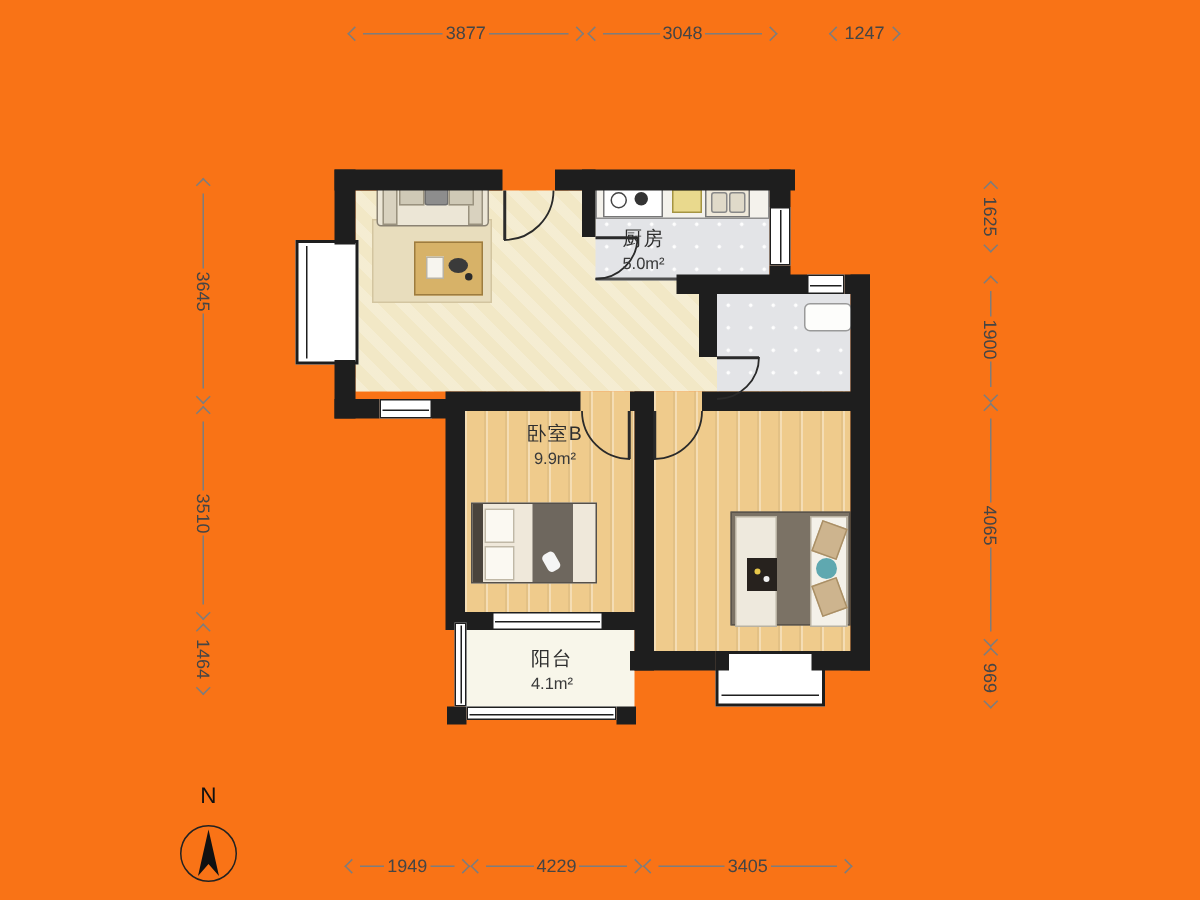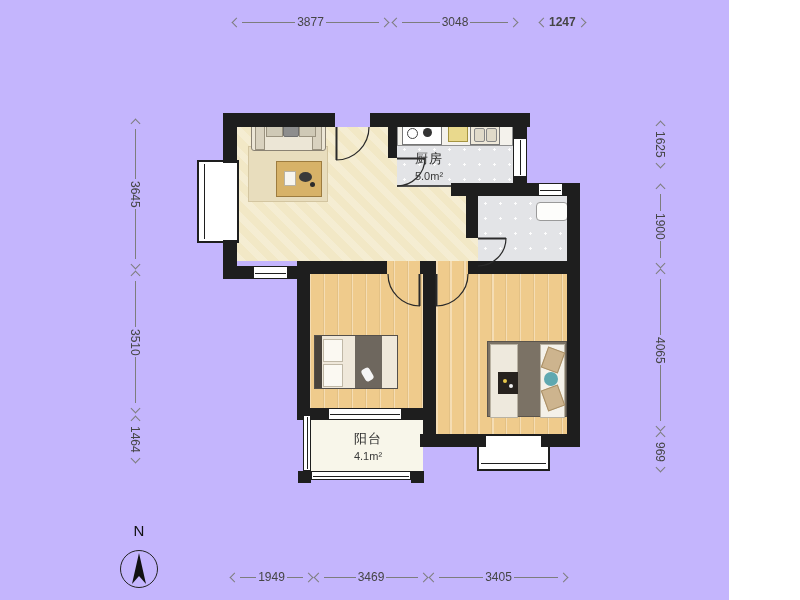--- a/index.html
+++ b/index.html
@@ -1,17 +1,17 @@
 <!DOCTYPE html>
 <html><head>
 <meta charset="utf-8">
 <style>
   html,body{margin:0;padding:0;background:#ffffff;}
   body{font-family:"Liberation Sans","DejaVu Sans",sans-serif;}
-  .canvas{position:relative;width:729px;height:600px;background:#c4b5fd;overflow:hidden;}
+  .canvas{position:relative;width:800px;height:600px;background:#f97316;overflow:hidden;}
   .abs{position:absolute;}
   
   .floor{position:absolute;}
   .floor-living{background-color:#f2e8c6;
     background-image:repeating-linear-gradient(45deg,rgba(255,255,255,.22) 0 7px,rgba(255,255,255,0) 7px 15px);}
   .floor-tile{background-color:#e3e4e7;
     background-image:radial-gradient(rgba(255,255,255,.95) 1.2px,rgba(255,255,255,0) 1.4px);
     background-size:15px 15px;}
   .floor-wood{background-color:#efcb8c;
     background-image:repeating-linear-gradient(90deg,rgba(255,255,255,.35) 0 1.5px,rgba(255,255,255,0) 1.5px 13px,rgba(0,0,0,.05) 13px 14px);}
@@ -57,37 +57,37 @@
     <span class="ln"></span>
     <span class="ch ch-r"></span>
   </div>
   <div class="dim-h" style="left:393px;top:15px;width:124px;">
     <span class="ch ch-l"></span>
     <span class="ln"></span>
     <span class="lbl">3048</span>
     <span class="ln"></span>
     <span class="ch ch-r"></span>
   </div>
-  <div class="dim-h" style="left:540px;top:15px;width:45px;font-weight:bold;">
+  <div class="dim-h" style="left:554px;top:15px;width:45px;">
     <span class="ch ch-l"></span>
     <span class="lbl">1247</span>
     <span class="ch ch-r"></span>
   </div>
 
   <div class="dim-h" style="left:231px;top:570px;width:81px;">
     <span class="ch ch-l"></span>
     <span class="ln"></span>
     <span class="lbl">1949</span>
     <span class="ln"></span>
     <span class="ch ch-r"></span>
   </div>
   <div class="dim-h" style="left:315px;top:570px;width:112px;">
     <span class="ch ch-l"></span>
     <span class="ln"></span>
-    <span class="lbl">3469</span>
+    <span class="lbl">4229</span>
     <span class="ln"></span>
     <span class="ch ch-r"></span>
   </div>
   <div class="dim-h" style="left:430px;top:570px;width:137px;">
     <span class="ch ch-l"></span>
     <span class="ln"></span>
     <span class="lbl">3405</span>
     <span class="ln"></span>
     <span class="ch ch-r"></span>
   </div>
@@ -264,20 +264,24 @@
   </svg>
   <svg class="door zdoor" style="left:436px;top:274px;" width="32" height="32">
     <line x1="0.5" y1="0" x2="0.5" y2="32" stroke="#2a2a2a" stroke-width="2"></line>
     <path d="M0 32 A32 32 0 0 0 32 0" stroke="#2a2a2a" stroke-width="1.2" fill="none"></path>
   </svg>
 
   <div class="roomlabel" style="left:399px;top:150px;width:60px;">
     <div class="nm">厨房</div>
     <div class="ar">5.0m²</div>
   </div>
+  <div class="roomlabel" style="left:335px;top:280px;width:70px;">
+    <div class="nm">卧室B</div>
+    <div class="ar">9.9m²</div>
+  </div>
   <div class="roomlabel" style="left:333px;top:430px;width:70px;">
     <div class="nm">阳台</div>
     <div class="ar">4.1m²</div>
   </div>
 
   <div class="compass-n" style="left:120px;top:522px;width:38px;">N</div>
   <div class="compass-circle" style="left:120px;top:550px;"></div>
   <svg class="abs" style="left:120px;top:550px;" width="38" height="38">
     <polygon points="19,3 26,34 19,26 12,34" fill="#111"></polygon>
   </svg>

